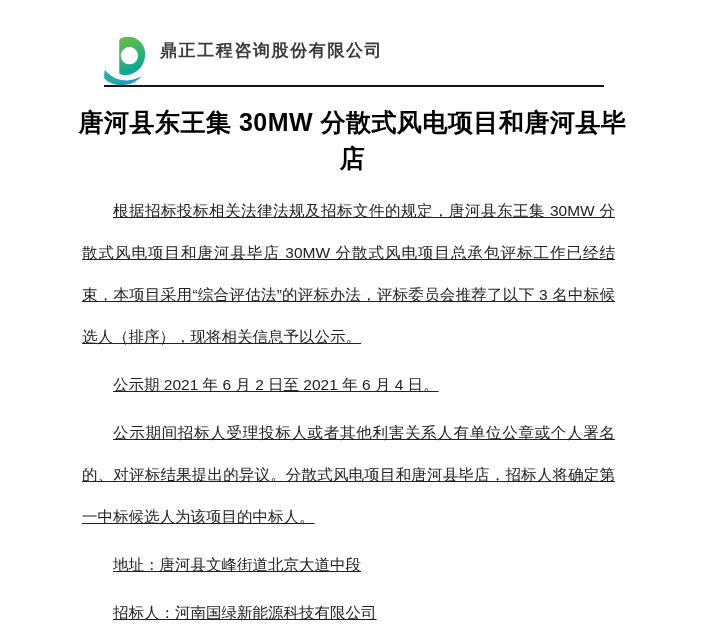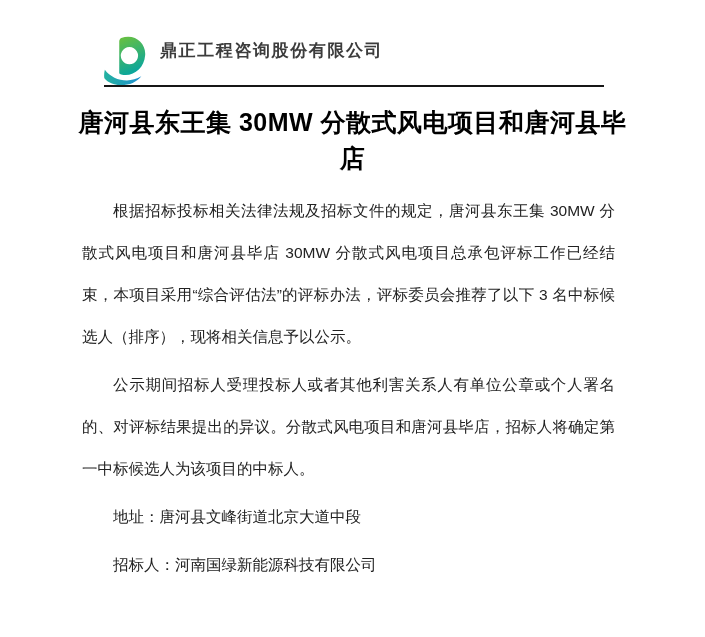--- a/index.html
+++ b/index.html
@@ -69,20 +69,21 @@
     top: 190px;
     width: 541px;
     font-size: 15.5px;
     line-height: 42px;
     text-align: justify;
     color: #222222;
   }
   .para {
     margin: 0 8px 6px 0;
     text-indent: 2em;
+    text-decoration: underline;
   }
 </style>
 </head>
 <body>
 
 <div class="page">
 
   <div class="letterhead">
     <div class="logo-wrap">
       <svg width="48" height="52" viewBox="0 0 50 54" xmlns="http://www.w3.org/2000/svg">
@@ -107,18 +108,19 @@
   </div>
 
   <div class="head-rule" style="background: rgb(22, 22, 22);"></div>
 
   <div class="doc-title">
     <div>唐河县东王集 30MW 分散式风电项目和唐河县毕店</div>
   </div>
 
   <div class="content">
     <p class="para">根据招标投标相关法律法规及招标文件的规定，唐河县东王集 30MW 分散式风电项目和唐河县毕店 30MW 分散式风电项目总承包评标工作已经结束，本项目采用“综合评估法”的评标办法，评标委员会推荐了以下 3 名中标候选人（排序），现将相关信息予以公示。</p>
+    <p class="para">公示期 2021 年 6 月 2 日至 2021 年 6 月 4 日。</p>
     <p class="para">公示期间招标人受理投标人或者其他利害关系人有单位公章或个人署名的、对评标结果提出的异议。分散式风电项目和唐河县毕店，招标人将确定第一中标候选人为该项目的中标人。</p>
     <p class="para">地址：唐河县文峰街道北京大道中段</p>
     <p class="para">招标人：河南国绿新能源科技有限公司</p>
   </div>
 
 </div>
 
 </body></html>

